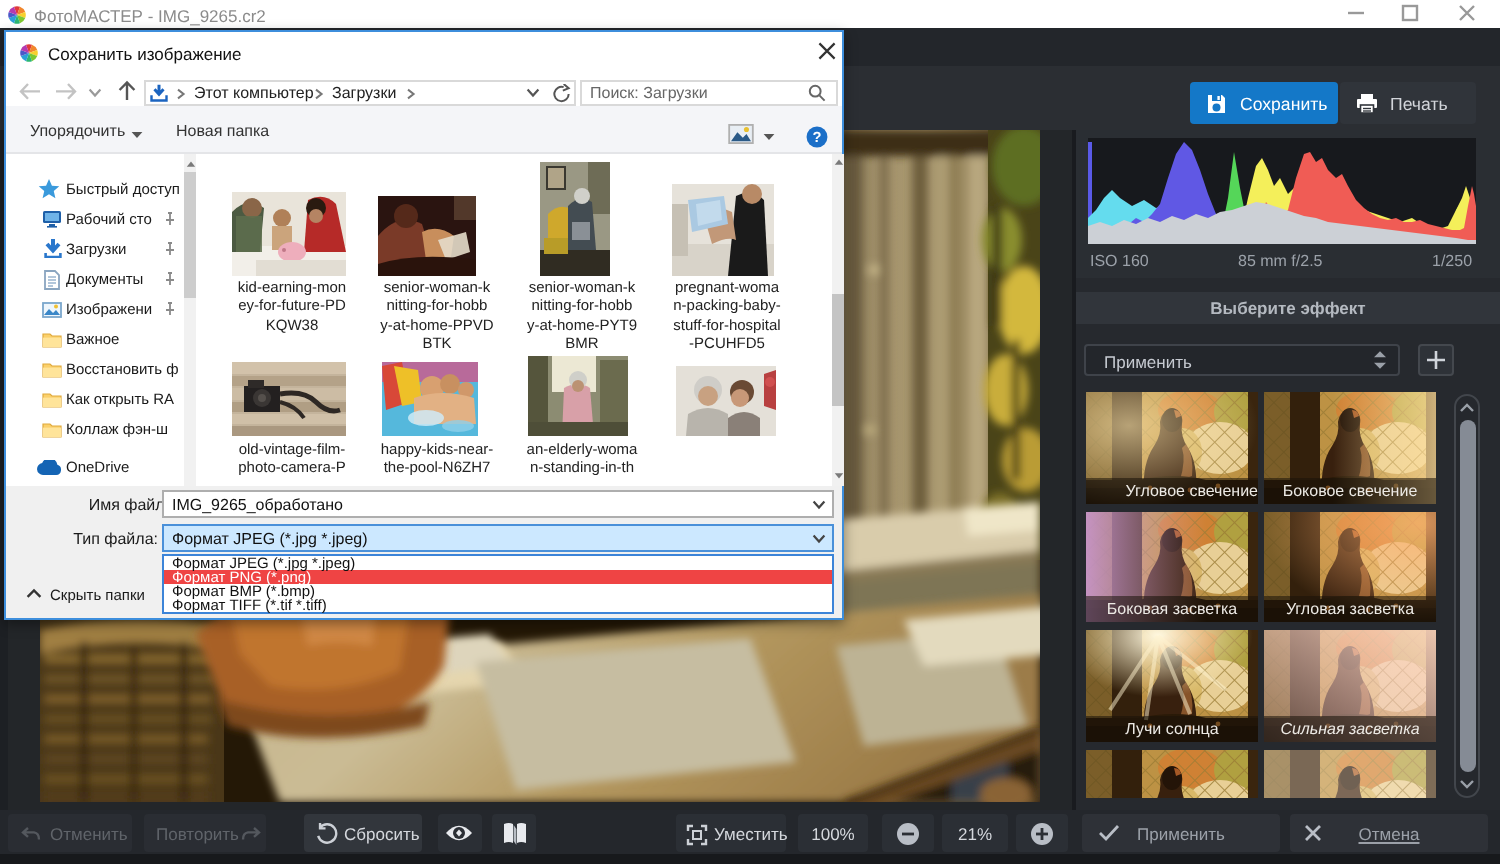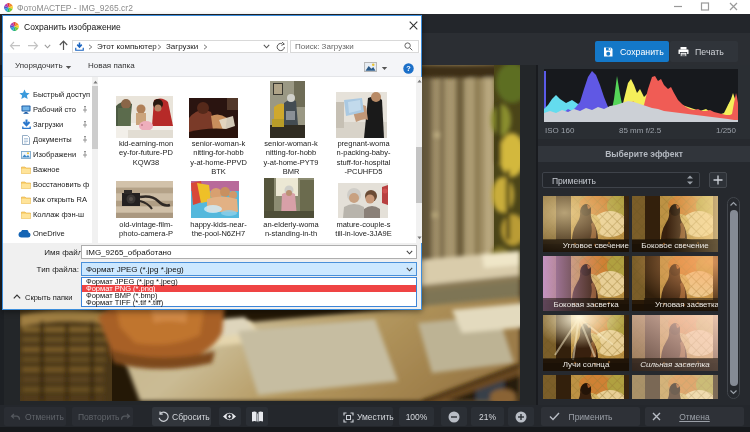--- a/index.html
+++ b/index.html
@@ -270,21 +270,21 @@
   </div>
   <div class="abs" style="left:89px;top:59.5px;width:86px;height:55.5px;overflow:hidden;">
     <svg width="86" height="56">
         <use href="#fxscene"></use>
       <radialGradient id="g4" cx="0.9" cy="0.1" r="0.9">
           <stop offset="0" stop-color="#ffb070" stop-opacity=".8"></stop>
           <stop offset="1" stop-color="#ffb070" stop-opacity="0"></stop>
         </radialGradient>
       <rect width="86" height="56" fill="url(#g4)"></rect>
     </svg>
-    <div class="abs" style="left:12px;bottom:0;width:86px;height:13px;background:rgba(25,18,10,.55);color:#ece9e4;font-size:8px;text-align:center;line-height:13px;">Угловая засветка</div>
+    <div class="abs" style="left:0;bottom:0;width:86px;height:13px;background:rgba(25,18,10,.55);color:#ece9e4;font-size:8px;text-align:center;line-height:13px;">Угловая засветка</div>
   </div>
 
   <div class="abs" style="left:0;top:119px;width:86px;height:55.5px;overflow:hidden;">
     <svg width="86" height="56">
         <use href="#fxscene"></use>
       <radialGradient id="g5" cx="0.42" cy="0.05" r="0.55">
           <stop offset="0" stop-color="#fff8e0" stop-opacity="1"></stop>
           <stop offset="1" stop-color="#fff0c0" stop-opacity="0"></stop>
         </radialGradient>
       <rect width="86" height="56" fill="url(#g5)"></rect>
@@ -674,21 +674,20 @@
         <circle cx="32" cy="16" r="4.5" fill="#c89878"></circle>
         <path d="M26,26 Q34,20 42,26 L42,35 H26 Z" fill="#8a8078"></path>
         <path d="M44,4 L50,2 V22 L44,20 Z" fill="#b84040"></path>
         <circle cx="47" cy="8" r="2.5" fill="#d05050"></circle>
       </svg>
     </div>
 
     <div class="abs" style="left:7px;top:143px;width:72px;text-align:center;line-height:9.3px;">old-vintage-film-<br>photo-camera-P</div>
     <div class="abs" style="left:79.5px;top:143px;width:72px;text-align:center;line-height:9.3px;">happy-kids-near-<br>the-pool-N6ZH7</div>
     <div class="abs" style="left:152px;top:143px;width:72px;text-align:center;line-height:9.3px;">an-elderly-woma<br>n-standing-in-th</div>
-    <div class="abs" style="left:224.5px;top:143px;width:72px;text-align:center;line-height:9.3px;">mature-couple-s<br>till-in-love-3JA9E</div>
   </div>
 
   <div class="abs" style="left:413px;top:61px;width:6px;height:166px;background:#f1f1f1;"></div>
   <svg class="abs" style="left:413.5px;top:63px;" width="5" height="4" viewBox="0 0 5 4">
       <path d="M0.4,3.4 L2.5,0.8 L4.6,3.4 Z" fill="#7a7a7a"></path>
     </svg>
   <svg class="abs" style="left:413.5px;top:220px;" width="5" height="4" viewBox="0 0 5 4">
       <path d="M0.4,0.6 L2.5,3.2 L4.6,0.6 Z" fill="#7a7a7a"></path>
     </svg>
   <div class="abs" style="left:413px;top:131px;width:6px;height:56px;background:#c4c4c4;"></div>

